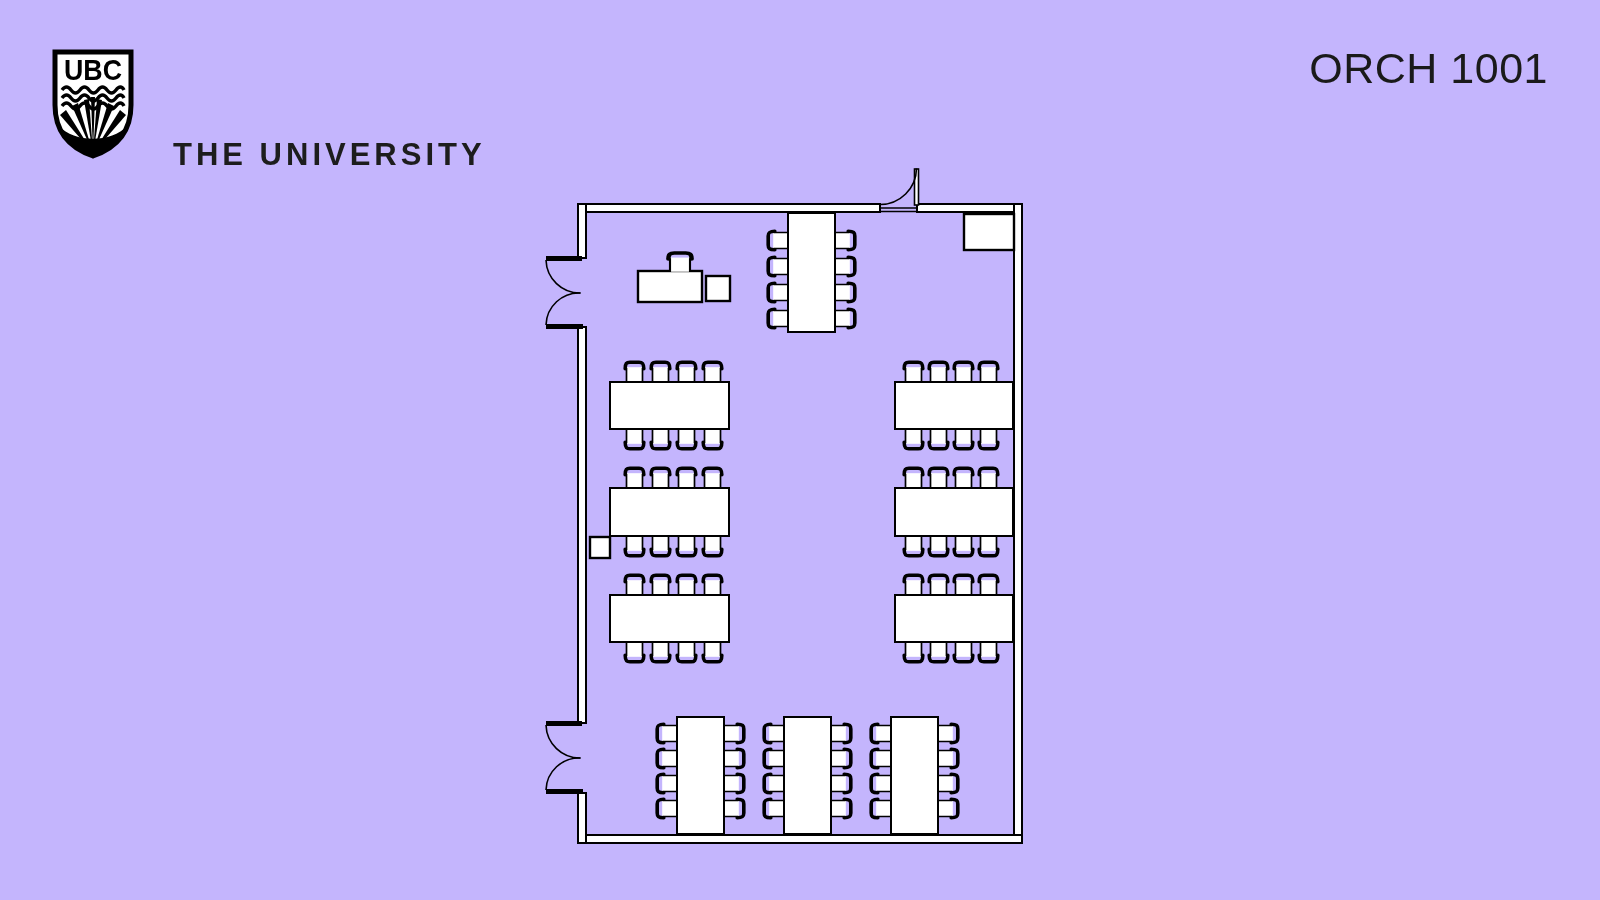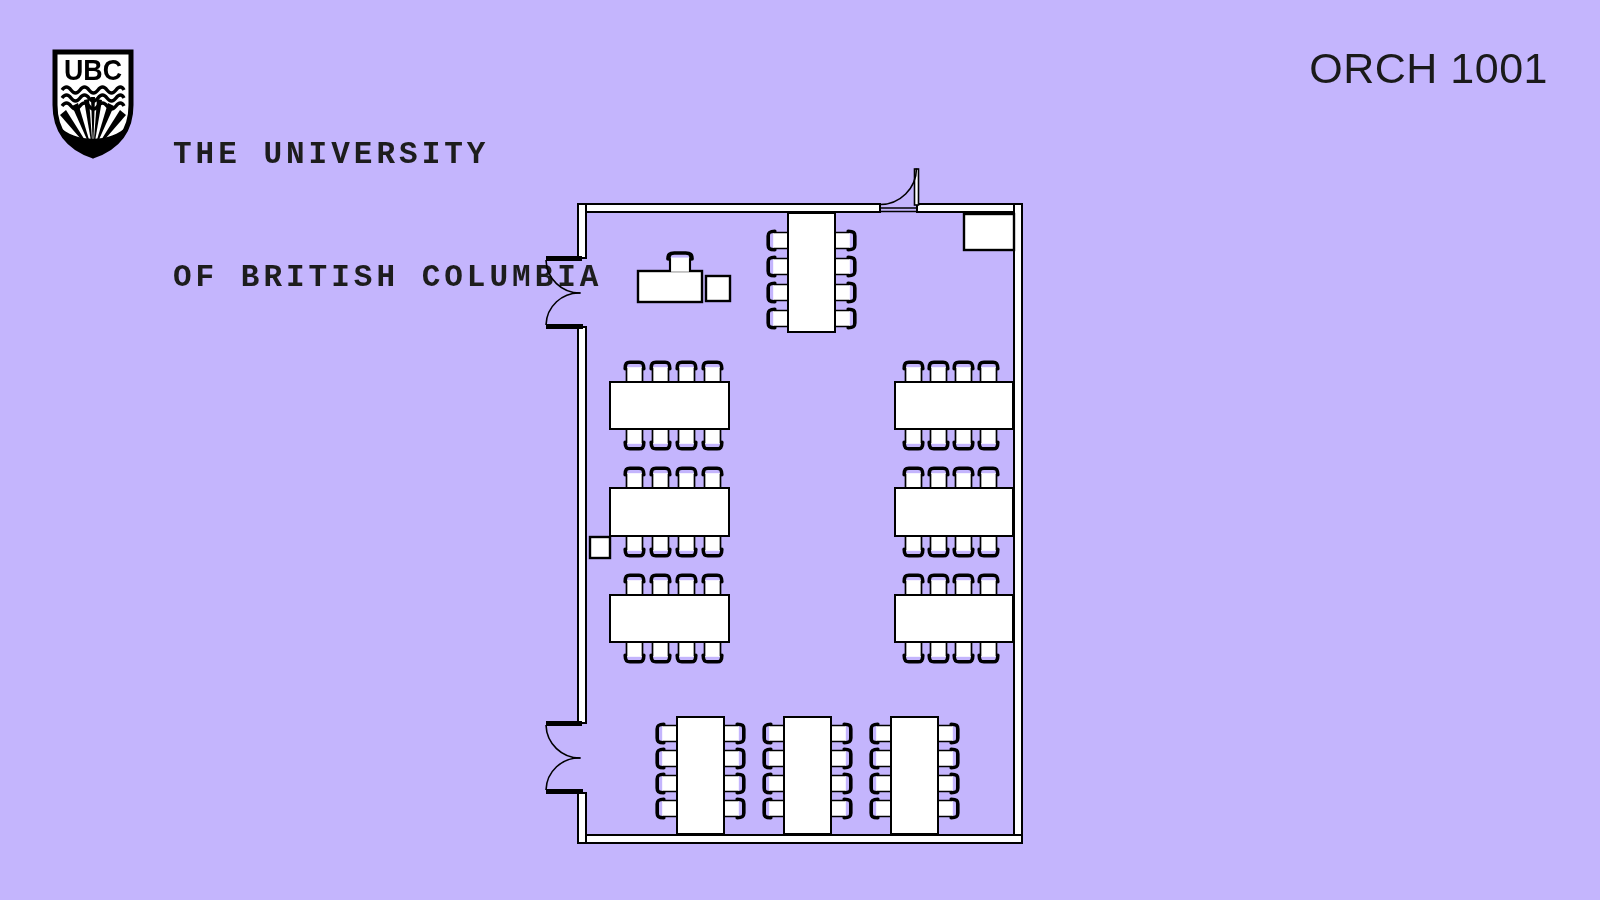--- a/index.html
+++ b/index.html
@@ -1,20 +1,20 @@
 <!DOCTYPE html>
 <html><head>
 <meta charset="utf-8">
 <style>
   html,body{margin:0;padding:0;background:#fff;}
   .page{position:relative;width:1600px;height:900px;background:#c4b5fd;overflow:hidden;
         font-family:"Liberation Sans",sans-serif;color:#1a1a1a;}
   .logo-svg{position:absolute;left:52px;top:49px;width:82px;height:110px;}
   .uni-name{position:absolute;left:173px;top:52px;font-size:31px;font-weight:bold;
-            letter-spacing:4px;line-height:41px;color:#1d1d1d;white-space:pre;font-family:Liberation Mono, monospace;}
+            letter-spacing:4px;line-height:41px;color:#1d1d1d;white-space:pre;}
   .room-title{position:absolute;top:44px;right:52px;font-size:43px;font-weight:normal;
               letter-spacing:0.5px;color:#1a1a1a;text-align:left;}
   .plan{position:absolute;left:0;top:0;width:1600px;height:900px;}
   .wall{fill:#fff;stroke:#000;stroke-width:2;}
   .fixture{fill:#fff;stroke:#000;stroke-width:2.4;}
   .thin{stroke:#000;stroke-width:1.4;fill:none;}
   .arc{stroke:#000;stroke-width:1.6;fill:none;}
   .stub{stroke:#000;stroke-width:5;}
 </style>
 </head>
@@ -37,21 +37,20 @@
       <polygon points="41,104 32,51 37,50"></polygon>
       <polygon points="41,104 39,48 43,48"></polygon>
       <polygon points="41,104 45,50 50,51"></polygon>
       <polygon points="41,104 56,54 62,57"></polygon>
       <polygon points="41,104 68,61 74,66"></polygon>
     </g>
   </svg>
 
   <div class="uni-name">
     <div>THE UNIVERSITY</div>
-    <div>OF BRITISH COLUMBIA</div>
   </div>
 
   <div class="room-title">ORCH 1001</div>
 
   <svg class="plan" viewBox="0 0 1600 900">
 
     <g>
       <rect class="wall" x="578" y="204" width="302" height="8"></rect>
       <rect class="wall" x="917" y="204" width="105" height="8"></rect>
       <rect class="wall" x="1014" y="204" width="8" height="639"></rect>

